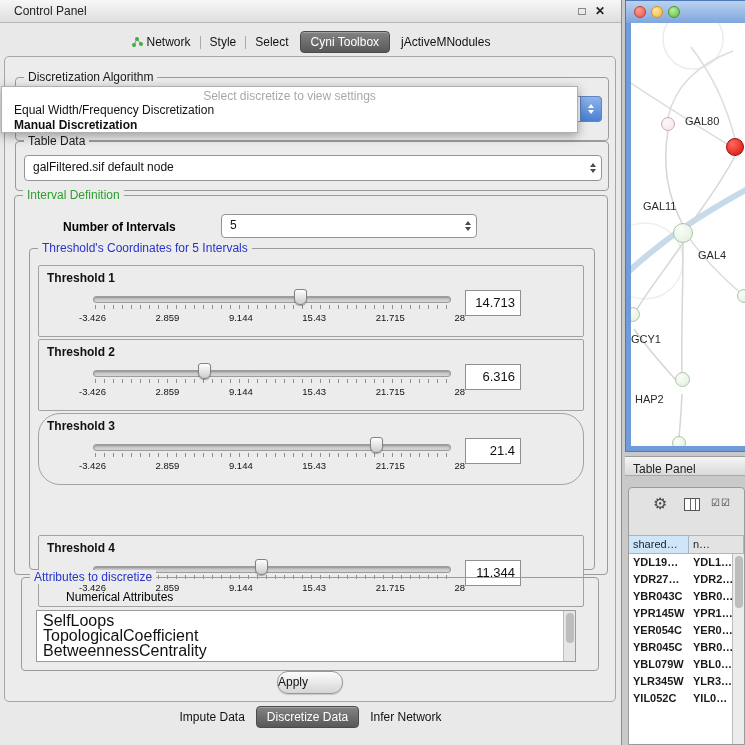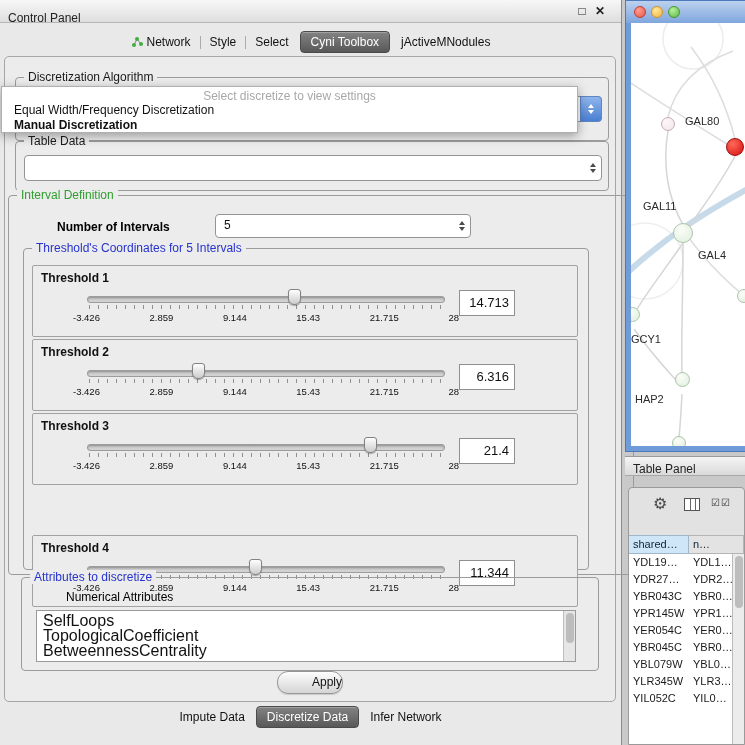--- a/index.html
+++ b/index.html
@@ -2,21 +2,21 @@
 <html><head>
 <meta charset="utf-8">
 <style>
   html,body{margin:0;padding:0;}
   body{font-family:"Liberation Sans",sans-serif;}
   .page{position:relative;width:745px;height:745px;overflow:hidden;background:#c9c9c9;}
 
   
   .left-panel{position:absolute;left:0;top:0;width:621px;height:745px;background:#e9e9e9;border-right:1px solid #8a8a8a;}
   .titlebar{position:absolute;left:0;top:0;right:0;height:22px;background:linear-gradient(#f7f7f7,#dedede);border-bottom:1px solid #b5b5b5;}
-  .titlebar .ttl{position:absolute;left:8px;top:0;line-height:22px;font-size:12px;color:#222;margin-top:7px;}
+  .titlebar .ttl{position:absolute;left:14px;top:0;line-height:22px;font-size:12px;color:#222;}
   .winbtn{position:absolute;top:2px;width:16px;height:18px;line-height:18px;text-align:center;font-size:12px;color:#222;cursor:default;}
 
   .tabbar{position:absolute;left:0;right:0;display:flex;align-items:center;justify-content:center;}
   .tabbar.top{top:29px;height:26px;}
   .tabbar.bottom{top:705px;height:24px;}
   .tab{font-size:12px;color:#111;padding:3px 8px;white-space:nowrap;display:flex;align-items:center;gap:4px;}
   .tab.sel{background:linear-gradient(#838383,#585858);color:#fff;border:1px solid #4b4b4b;border-radius:4px;padding:3px 10px;margin:0 3px;box-shadow:inset 0 1px 0 rgba(255,255,255,.25);}
   .tabdiv{width:1px;height:13px;background:#ababab;margin:0 1px;}
 
   .main-panel{position:absolute;left:4px;top:56px;width:612px;height:646px;background:#ececec;border:1px solid #a6a6a6;border-radius:5px;box-sizing:border-box;}
@@ -50,21 +50,21 @@
   .thumb{position:absolute;top:-3px;width:13px;height:16px;margin-left:-6px;background:linear-gradient(#fefefe,#cccccc);border:1px solid #828282;border-radius:3px 3px 6px 6px;box-shadow:0 1px 1px rgba(0,0,0,.3);box-sizing:border-box;}
   .scale{position:absolute;left:40px;width:386px;top:46px;display:flex;justify-content:space-between;font-size:9.5px;color:#111;}
   .valbox{position:absolute;left:426px;top:24px;width:56px;height:26px;background:#fff;border:1px solid #8f8f8f;font-size:13px;color:#111;text-align:right;line-height:24px;padding-right:5px;box-sizing:border-box;}
 
   
   .listbox{position:absolute;left:14px;top:32px;width:540px;height:52px;background:#fff;border:1px solid #9a9a9a;overflow:hidden;box-sizing:border-box;}
   .listitem{font-size:16px;color:#111;line-height:15px;padding-left:6px;white-space:nowrap;}
   .vscroll{position:absolute;right:0;top:0;bottom:0;width:12px;background:#e6e6e6;border-left:1px solid #bdbdbd;box-sizing:border-box;}
   .vthumb{position:absolute;left:2px;width:8px;background:#bdbdbd;border-radius:4px;}
 
-  .applybtn{position:absolute;left:50%;transform:translateX(-50%);top:614px;width:64px;height:21px;border:1px solid #979797;border-radius:11px;background:linear-gradient(#fdfdfd,#d5d5d5);font-size:12px;color:#111;text-align:right;line-height:20px;box-shadow:0 1px 1px rgba(0,0,0,.15);}
+  .applybtn{position:absolute;left:50%;transform:translateX(-50%);top:614px;width:64px;height:21px;border:1px solid #979797;border-radius:11px;background:linear-gradient(#fdfdfd,#d5d5d5);font-size:12px;color:#111;text-align:left;line-height:20px;box-shadow:0 1px 1px rgba(0,0,0,.15);}
 
   
   .netframe{position:absolute;left:625px;top:0;width:126px;height:452px;background:#6f9bd8;border:1px solid #4d79bd;box-sizing:border-box;}
   .nettitle{position:absolute;left:0;top:0;right:0;height:22px;background:linear-gradient(#bcd1ef,#7fa6dd);}
   .light{position:absolute;top:5px;width:12px;height:12px;border-radius:50%;box-sizing:border-box;}
   .light.red{left:8px;background:radial-gradient(circle at 35% 30%,#ff9d90,#e8554a);border:1px solid #c43d31;}
   .light.yellow{left:25px;background:radial-gradient(circle at 35% 30%,#ffe6a0,#f2b53c);border:1px solid #cf952c;}
   .light.green{left:42px;background:radial-gradient(circle at 35% 30%,#b8f09b,#5cba44;);border:1px solid #45982f;background:radial-gradient(circle at 35% 30%,#b8f09b,#5cba44);}
   .netcanvas{position:absolute;left:5px;top:22px;right:5px;bottom:5px;background:#fff;overflow:hidden;}
   .node{position:absolute;border-radius:50%;background:radial-gradient(circle at 35% 30%,#fbfdf8,#e0eedd);border:1px solid #a9c6a9;box-sizing:border-box;}
@@ -76,21 +76,21 @@
   .tp-header{position:absolute;left:625px;top:456px;width:120px;height:20px;background:linear-gradient(#f5f5f5,#dadada);border-top:1px solid #9a9a9a;border-bottom:1px solid #a8a8a8;box-sizing:border-box;}
   .tp-header .ttl{position:absolute;left:8px;top:0;line-height:25px;font-size:12px;color:#222;}
   .tp-window{position:absolute;left:628px;top:487px;width:117px;height:258px;background:#e2e2e2;border:1px solid #9a9a9a;border-radius:4px 4px 0 0;box-sizing:border-box;overflow:hidden;}
   .tp-toolbar{position:absolute;left:0;top:0;right:0;height:46px;}
   .gear{position:absolute;left:24px;top:7px;font-size:16px;color:#4a4a4a;line-height:18px;}
   .colicon{position:absolute;left:55px;top:10px;width:16px;height:13px;border:1px solid #555;background:linear-gradient(to right,#fff 0 5px,#666 5px 6px,#fff 6px 10px,#666 10px 11px,#fff 11px 16px);box-sizing:border-box;}
   .checks{position:absolute;left:82px;top:9px;font-size:10px;color:#333;letter-spacing:1px;}
   .tp-head{position:absolute;left:0;right:0;top:48px;height:18px;display:flex;font-size:11px;line-height:17px;align-items:flex-end;}
   .h1{width:60px;background:#cfe6f8;border:1px solid #9fb7c9;border-left:none;padding-left:4px;box-sizing:border-box;color:#123;overflow:hidden;}
   .h2{flex:1;background:#e3e3e3;border:1px solid #b5b5b5;border-left:none;padding-left:4px;color:#123;overflow:hidden;}
-  .tp-rows{position:absolute;left:0;right:12px;top:66px;bottom:0;background:#fff;}
+  .tp-rows{position:absolute;left:0;right:12px;top:66px;bottom:0;background:#fff;font-weight:bold;}
   .tp-row{display:flex;height:17px;line-height:17px;font-size:11px;color:#1a1a1a;}
   .c1{width:60px;padding-left:4px;box-sizing:border-box;overflow:hidden;white-space:nowrap;}
   .c2{flex:1;padding-left:4px;overflow:hidden;white-space:nowrap;}
   .tp-scroll{position:absolute;right:0;top:66px;bottom:0;width:12px;background:#ececec;border-left:1px solid #bbb;box-sizing:border-box;}
   .tp-scroll .vthumb{top:2px;height:52px;}
 
   .netsvg path{fill:none;}
 </style>
 </head>
 <body>
@@ -140,28 +140,29 @@
           <div class="bluecap">
             <span class="arr-up"></span>
             <span class="arr-dn"></span>
           </div>
         </div>
       </div>
 
       <div class="grp" style="left:10px;top:84px;width:592px;height:48px;">
         <span class="grp-label">Table Data</span>
         <div class="combo" style="left:8px;top:13px;width:576px;height:24px;">
+          <span class="txt">galFiltered.sif default node</span>
           <div class="stepper">
             <span class="arr-up"></span>
             <span class="arr-dn"></span>
           </div>
         </div>
       </div>
 
-      <div class="grp" style="left:3px;top:138px;width:592px;height:378px;padding-left:32px;">
+      <div class="grp" style="left:9px;top:138px;width:592px;height:378px;">
         <span class="grp-label green">Interval Definition</span>
 
         <span style="position:absolute;left:48px;top:24px;font-weight:bold;font-size:12px;">Number of Intervals</span>
         <div class="combo" style="left:206px;top:18px;width:254px;height:22px;">
           <span class="txt" style="line-height:20px;">5</span>
           <div class="stepper">
             <span class="arr-up"></span>
             <span class="arr-dn"></span>
           </div>
         </div>
@@ -198,21 +199,21 @@
               <span>-3.426</span>
               <span>2.859</span>
               <span>9.144</span>
               <span>15.43</span>
               <span>21.715</span>
               <span>28</span>
             </div>
             <div class="valbox">6.316</div>
           </div>
 
-          <div class="thp" style="top:164px;">
+          <div class="thp" style="top:164px;border-radius:22px;">
             <div class="tlabel">Threshold 3</div>
             <div class="slider">
               <div class="track"></div>
               <div class="ticks"></div>
               <div class="thumb" style="left: 78.9983%;"></div>
             </div>
             <div class="scale">
               <span>-3.426</span>
               <span>2.859</span>
               <span>9.144</span>

